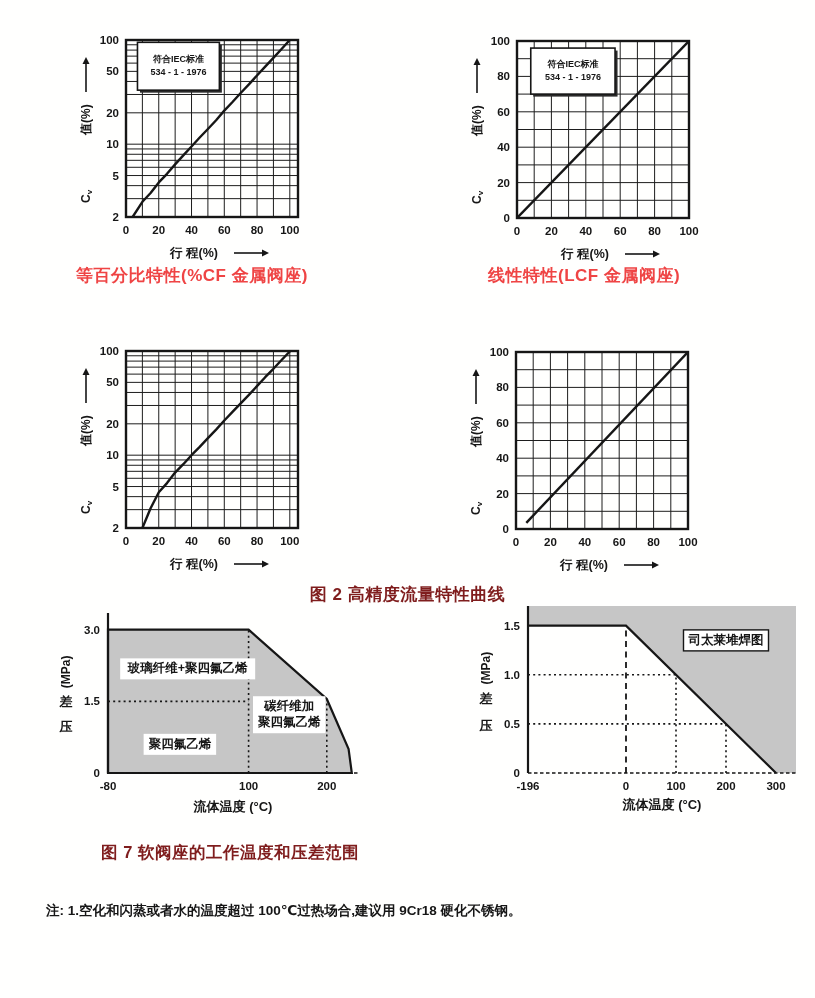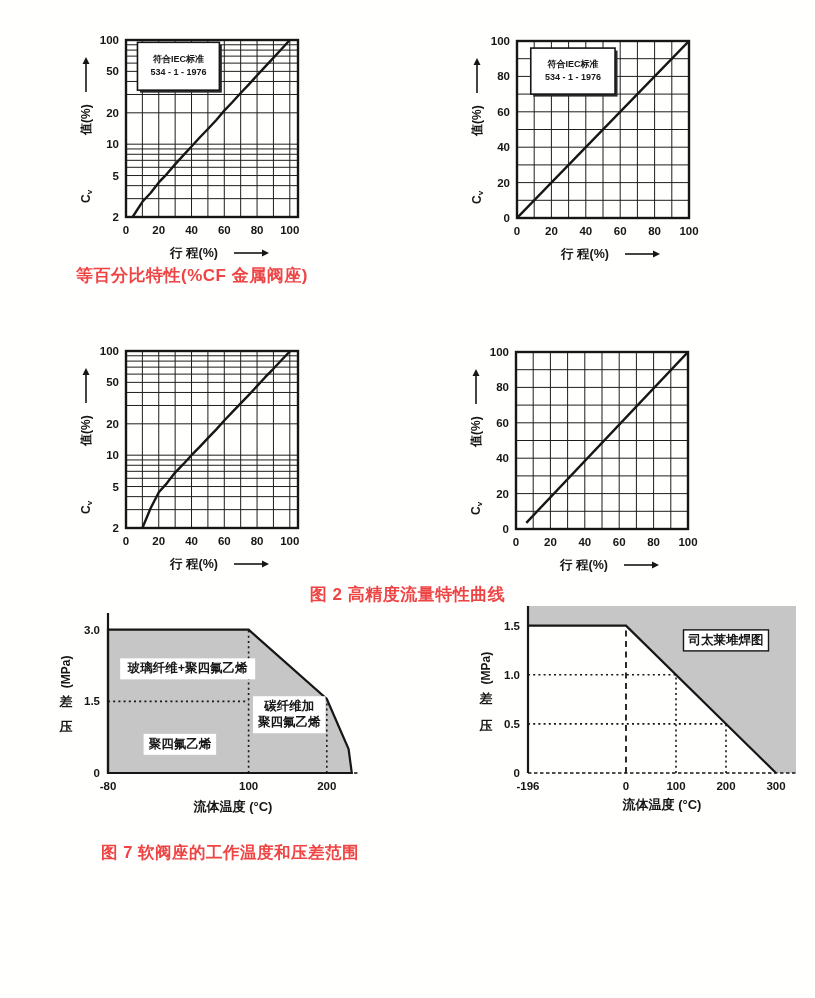--- a/index.html
+++ b/index.html
@@ -2,21 +2,21 @@
 <html><head>
 <meta charset="utf-8">
 <style>
   html,body{margin:0;padding:0;background:#ffffff;}
   .page{
     position:relative;width:815px;height:998px;background:#fffffe;
     font-family:"Liberation Sans","DejaVu Sans",sans-serif;color:#141414;overflow:hidden;
   }
   .chart{position:absolute;}
   .cap{position:absolute;font-weight:bold;font-size:17px;letter-spacing:.5px;color:#ef4444;white-space:nowrap;}
-  .figcap{position:absolute;font-weight:bold;font-size:16.5px;letter-spacing:.5px;text-align:center;color:#ef4444;white-space:nowrap;}
+  .figcap{position:absolute;font-weight:bold;font-size:16.5px;letter-spacing:.5px;text-align:center;color:#7f1d1d;white-space:nowrap;}
   .notes{position:absolute;left:46px;top:898px;font-size:13.5px;font-weight:bold;line-height:26px;color:#161616;}
   .notes .l2{margin-left:21px;}
   svg text{fill:#161616;}
 </style>
 </head>
 <body>
 
 <div class="page">
 
   <div class="chart" style="left:64px;top:32px"><svg width="246" height="235" viewBox="0 0 246 235">
@@ -129,20 +129,21 @@
         <text transform="translate(26,103) rotate(-90)" font-size="12" font-weight="bold">值(%)</text>
         <line x1="22" y1="60" x2="22" y2="32" stroke="#161616" stroke-width="1.6"></line>
         <polygon fill="#161616" points="22,25 25.5,32 18.5,32"></polygon>
         <rect x="78.26" y="17.580000000000013" width="84.27999999999999" height="46.019999999999996" fill="#2a2a2a"></rect>
         <rect x="75.76" y="15.080000000000013" width="84.27999999999999" height="46.019999999999996" fill="#ffffff" stroke="#161616" stroke-width="1.6"></rect>
         <text x="117.9" y="34.09000000000001" font-size="9" font-weight="bold" text-anchor="middle">符合IEC标准</text>
         <text x="117.9" y="47.09000000000001" font-size="9" font-weight="bold" text-anchor="middle">534 - 1 - 1976</text>
       </svg></div>
 
   <div class="cap" style="left:76px;top:264px">等百分比特性(%CF 金属阀座)</div>
+  <div class="cap" style="left:488px;top:264px">线性特性(LCF 金属阀座)</div>
 
   <div class="chart" style="left:64px;top:343px"><svg width="246" height="235" viewBox="0 0 246 235">
         <g stroke="#1d1d1d" stroke-width="1">
           <line x1="62" y1="8" x2="62" y2="185"></line>
           <line x1="78.38095238095238" y1="8" x2="78.38095238095238" y2="185"></line>
           <line x1="94.76190476190476" y1="8" x2="94.76190476190476" y2="185"></line>
           <line x1="111.14285714285714" y1="8" x2="111.14285714285714" y2="185"></line>
           <line x1="127.52380952380952" y1="8" x2="127.52380952380952" y2="185"></line>
           <line x1="143.9047619047619" y1="8" x2="143.9047619047619" y2="185"></line>
           <line x1="160.28571428571428" y1="8" x2="160.28571428571428" y2="185"></line>
@@ -295,15 +296,16 @@
         <text x="256" y="41.882352941176464" font-size="12.5" font-weight="bold" text-anchor="middle">司太莱堆焊图</text>
         <text x="16" y="127.58" font-size="13" font-weight="bold" text-anchor="middle">压</text>
         <text x="16" y="100.86" font-size="13" font-weight="bold" text-anchor="middle">差</text>
         <text transform="translate(20,82.49) rotate(-90)" font-size="12" font-weight="bold">(MPa)</text>
         <text x="192" y="207" font-size="13" font-weight="bold" text-anchor="middle">流体温度 (°C)</text>
       </svg></div>
 
   <div class="figcap" style="left:40px;top:842px;width:380px">图 7  软阀座的工作温度和压差范围</div>
 
   <div class="notes">
+    <div class="l1">注: 1.空化和闪蒸或者水的温度超过 100℃过热场合,建议用 9Cr18 硬化不锈钢。</div>
   </div>
 
 </div>
 
 </body></html>

